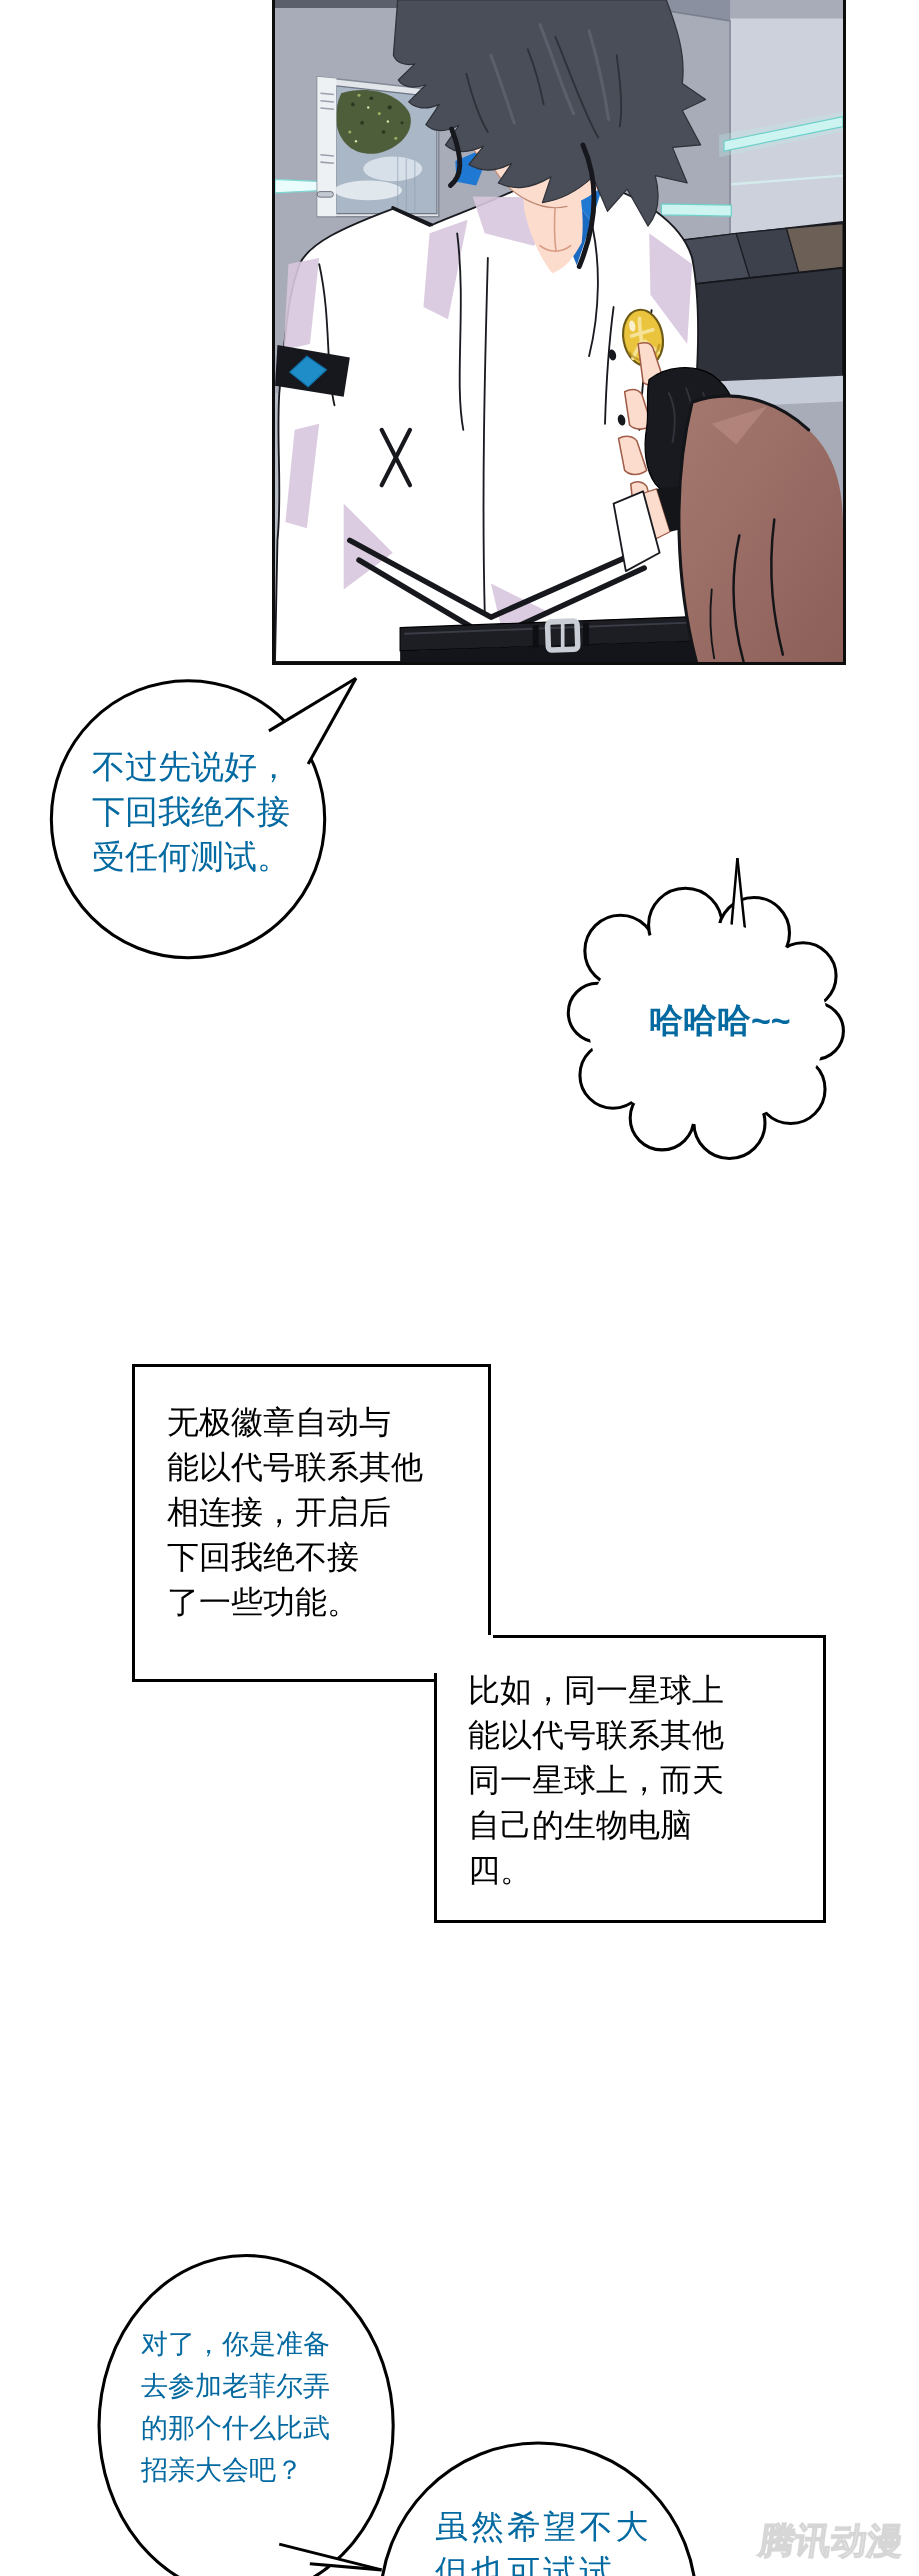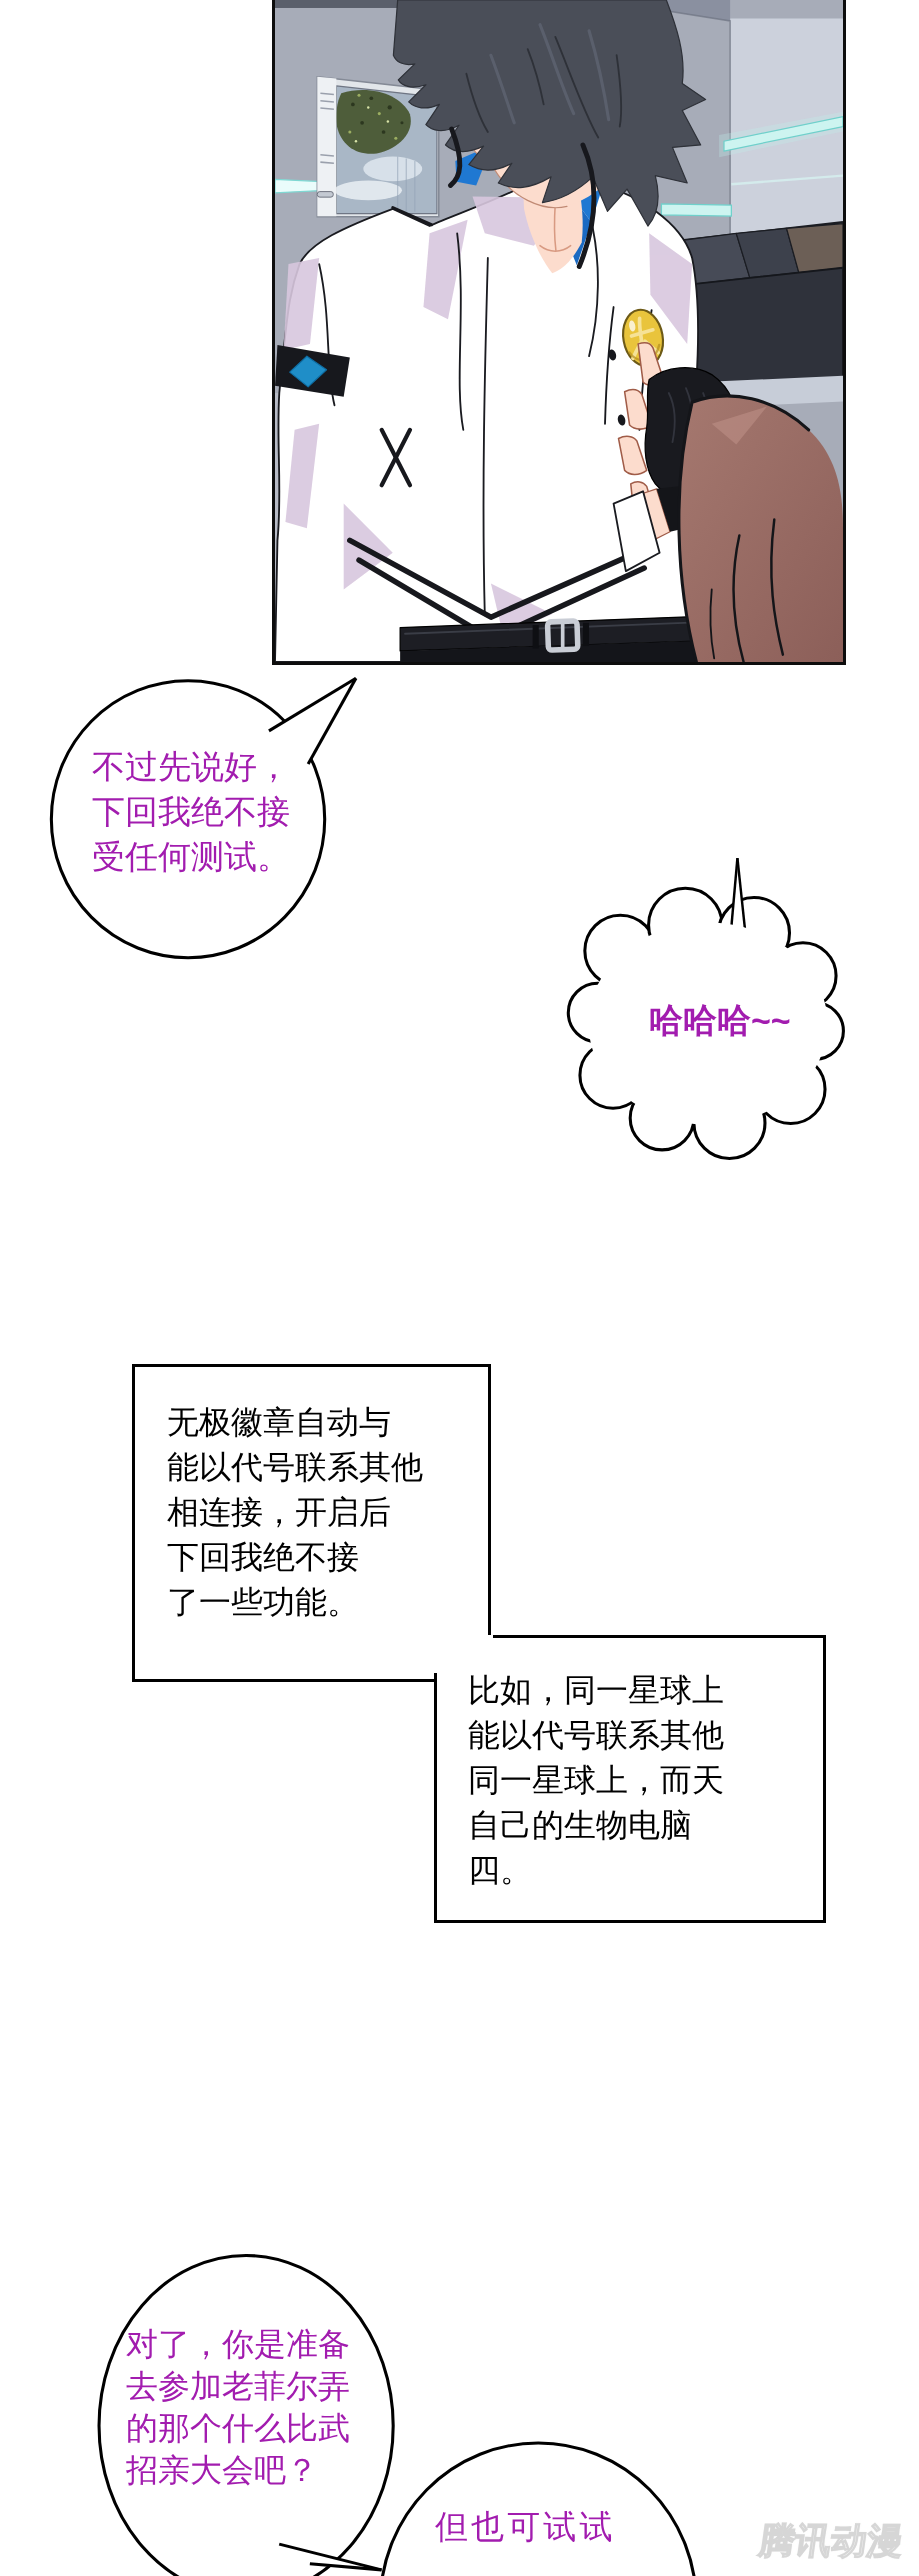--- a/index.html
+++ b/index.html
@@ -13,25 +13,25 @@
   .panel svg{display:block;width:100%;height:100%;}
   
   .nbox{box-sizing:border-box;background:#fff;border:3.1px solid #000;color:#000;}
   .nbox .ln{display:block;}
   .b3{left:132px;top:1352px;width:359px;height:318px;padding:32.5px 6.1px 0 32px;
       font-size:32px;line-height:45px;margin-top:12px;}
   .b4{left:434px;top:1635px;width:392px;height:288px;padding:30px 4.9px 0 31px;
       font-size:32px;line-height:45px;}
   .patch{background:#fff;}
   
-  .btxt{color:#a21caf;white-space:nowrap;}
+  .btxt{color:#0369a1;white-space:nowrap;}
   .btxt .ln{display:block;}
   .t1{left:92px;top:744px;font-size:33px;line-height:45px;}
   .t2{left:649px;top:999px;font-size:34px;line-height:43px;font-weight:bold;}
-  .t5{left:126px;top:2323px;font-size:32px;line-height:42px;}
+  .t5{left:141px;top:2323px;font-size:27px;line-height:42px;}
   .t6{left:435px;top:2504px;font-size:33px;line-height:45px;letter-spacing:3.1px;}
   .wm{left:759px;top:2517px;font-size:36px;font-weight:bold;transform:skewX(-8deg);
       color:#fff;-webkit-text-stroke:1.2px #d6d6d6;text-shadow:0 0 1.2px rgba(170,170,170,.55);
       white-space:nowrap;}
 </style>
 </head>
 <body>
 
 <div class="page">
 
@@ -343,19 +343,20 @@
   <div class="abs btxt t2">
     <span class="ln">哈哈哈~~</span>
   </div>
   <div class="abs btxt t5">
     <span class="ln">对了，你是准备</span>
     <span class="ln">去参加老菲尔弄</span>
     <span class="ln">的那个什么比武</span>
     <span class="ln">招亲大会吧？</span>
   </div>
   <div class="abs btxt t6">
+    <span class="ln">虽然希望不大</span>
     <span class="ln">但也可试试</span>
   </div>
 
   <div class="abs wm">腾讯动漫</div>
 
 </div>
 
 
 </body></html>

